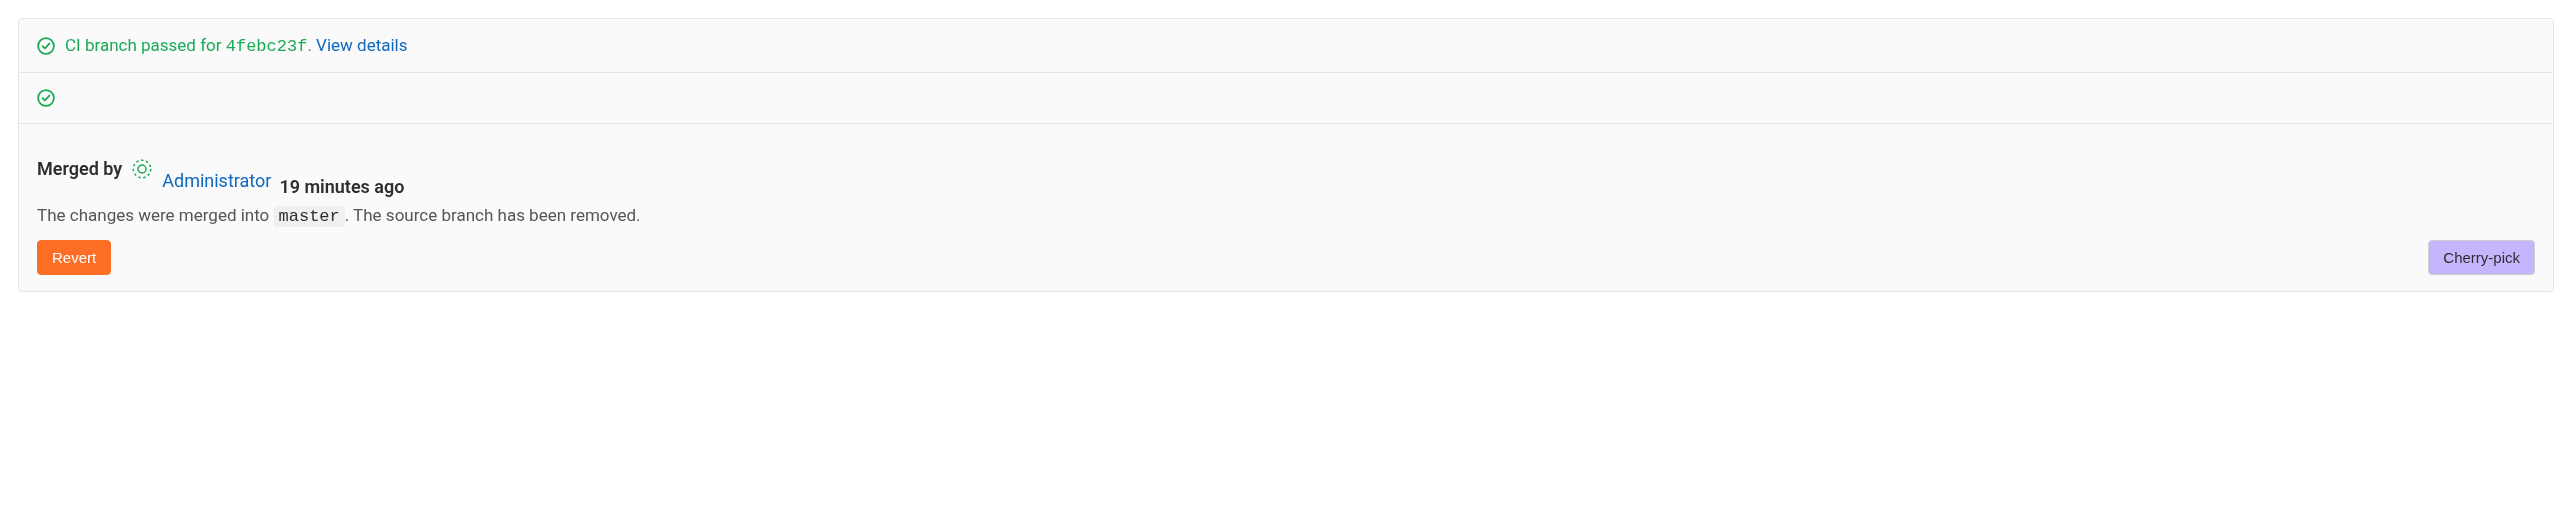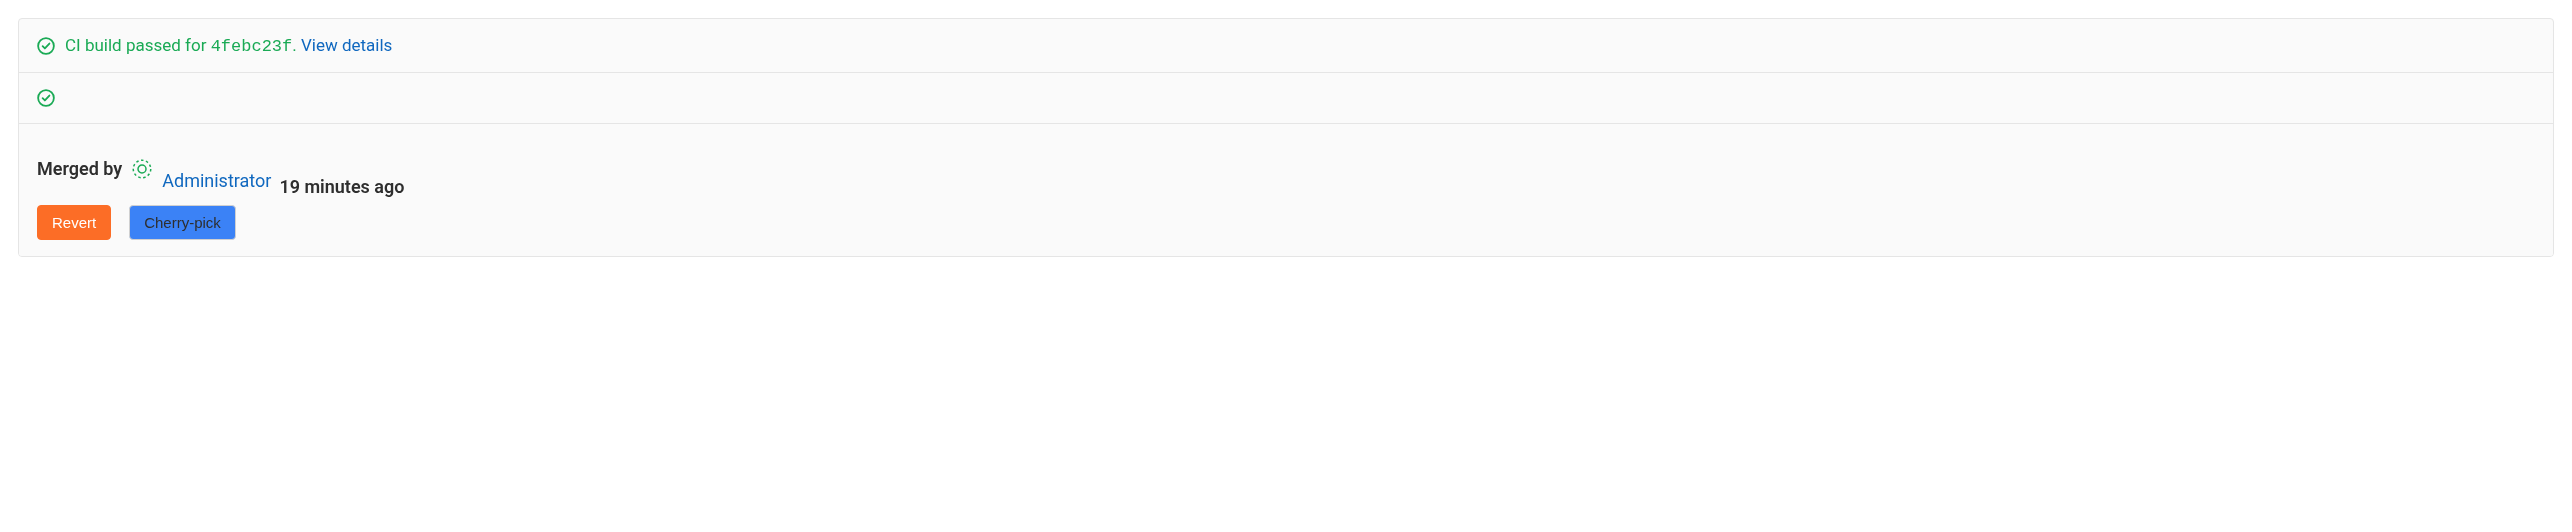--- a/index.html
+++ b/index.html
@@ -94,54 +94,55 @@
     .branch-name {
       font-family: "SFMono-Regular", Consolas, "Liberation Mono", Menlo, monospace;
       background: #f0f0f0;
       padding: 1px 5px;
       border-radius: 3px;
       color: #2e2e2e;
     }
     .btn-row {
       display: flex;
       gap: 18px;
+      justify-content: space-between;
     }
     .btn {
       padding: 6px 14px;
       border-radius: 4px;
       font-size: 15px;
       cursor: pointer;
       border: 1px solid transparent;
       line-height: 1.4;
     }
     .btn-orange {
       background: #fc6d26;
       color: #fff;
       border-color: #fc6d26;
     }
     .btn-default {
-      background: #3b82f6;
+      background: #c4b5fd;
       color: #2e2e2e;
       border: 1px solid #d0d0d0;
     }
   </style>
 </head>
 <body>
 
 <div class="mr-widget">
 
   <div class="status-row">
     <span class="status-icon">
       <svg viewBox="0 0 16 16" fill="none" stroke="#1aaa55" stroke-width="1.6">
         <circle cx="8" cy="8" r="7"></circle>
         <path d="M5 8.2 L7 10.2 L11 5.8" stroke-linecap="round" stroke-linejoin="round"></path>
       </svg>
     </span>
     <span class="green-text">
-      <span>CI build passed for </span><span class="commit-sha">4febc23f</span><span>. </span><span class="link">View details</span>
+      <span>CI branch passed for </span><span class="commit-sha">4febc23f</span><span>. </span><span class="link">View details</span>
     </span>
   </div>
 
   <div class="status-row">
     <span class="status-icon">
       <svg viewBox="0 0 16 16" fill="none" stroke="#1aaa55" stroke-width="1.6">
         <circle cx="8" cy="8" r="7"></circle>
         <path d="M5 8.2 L7 10.2 L11 5.8" stroke-linecap="round" stroke-linejoin="round"></path>
       </svg>
     </span>
@@ -152,19 +153,22 @@
       <span class="merged-by-label">Merged by</span>
       <span class="avatar">
         <svg viewBox="0 0 16 16">
           <circle cx="8" cy="8" r="7" fill="none" stroke="#1aaa55" stroke-width="1.2" stroke-dasharray="2 2"></circle>
           <circle cx="8" cy="8" r="3.2" fill="none" stroke="#1aaa55" stroke-width="1.2"></circle>
         </svg>
       </span>
       <span class="link" style="font-weight:400">Administrator</span>
       <span class="merged-time">19 minutes ago</span>
     </div>
+    <div class="merged-desc">
+      <span>The changes were merged into </span><span class="branch-name">master</span><span>. The source branch has been removed.</span>
+    </div>
     <div class="btn-row">
       <button class="btn btn-orange">Revert</button>
       <button class="btn btn-default">Cherry-pick</button>
     </div>
   </div>
 
 </div>
 
 </body></html>

